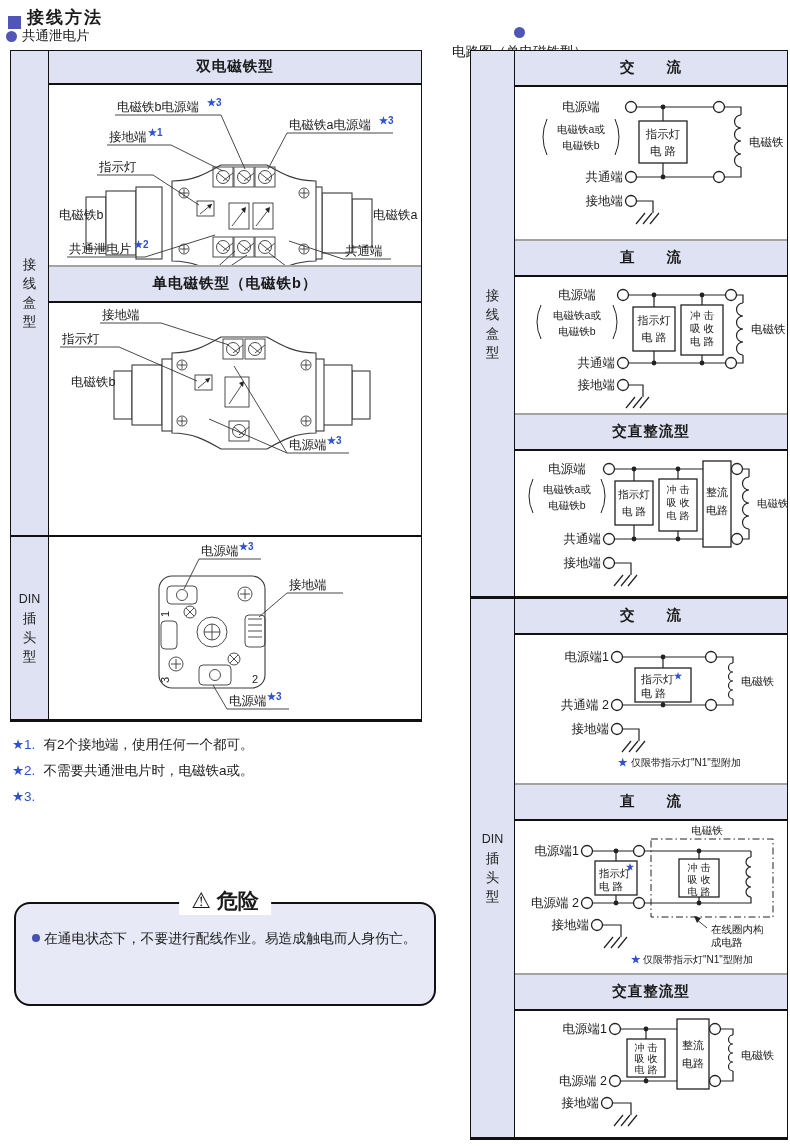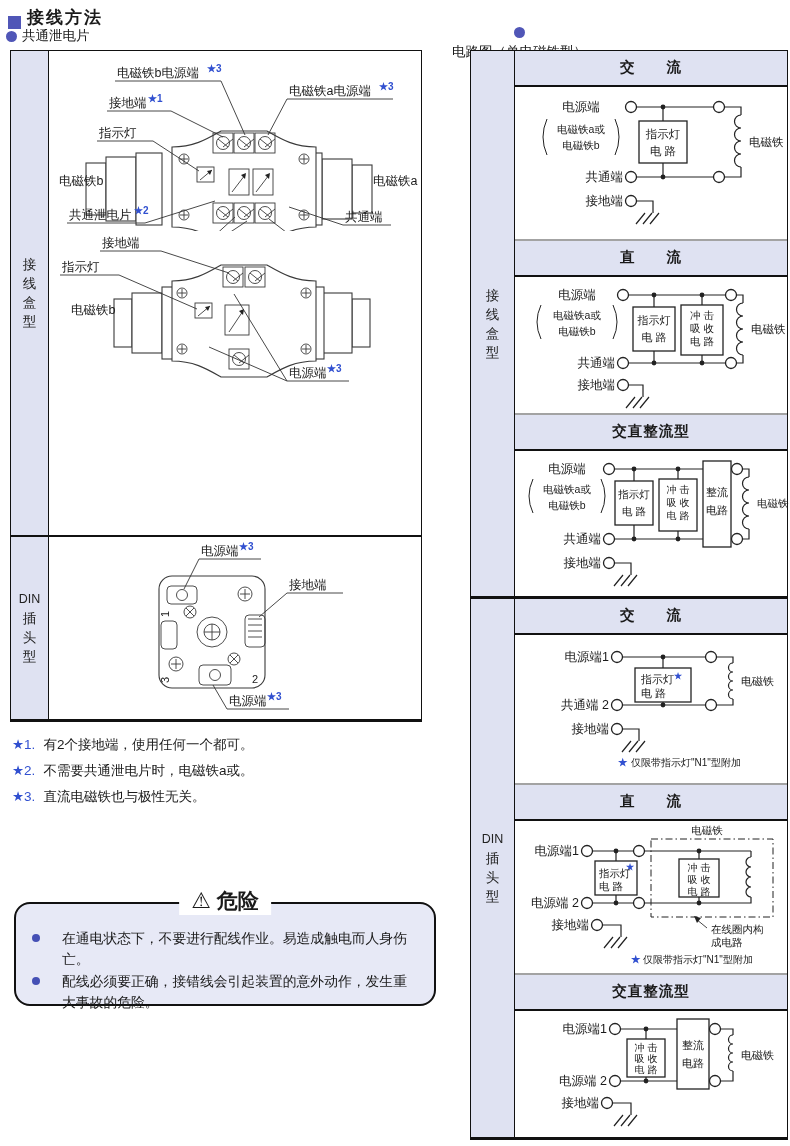--- a/index.html
+++ b/index.html
@@ -47,21 +47,21 @@
   .fn-star { color:#3150d0; }
 
   
   .danger { position:absolute; left:14px; top:902px; width:422px; height:104px;
             border:2px solid #111; border-radius:16px; background:#e7e9f6; }
   .danger-title { position:absolute; top:-17px; left:50%; transform:translateX(-50%);
                   background:#fff; padding:0 12px; font-size:21px; font-weight:bold;
                   display:flex; align-items:center; gap:6px; white-space:nowrap; }
   .warn-icon { font-size:22px; font-weight:normal; }
   .danger-body { padding:24px 14px 8px 16px; font-size:13.8px; line-height:21px; }
-  .d-line { display:flex; gap:22px; margin-bottom:1px; }
+  .d-line { display:flex; gap:4px; margin-bottom:1px; }
   .bdot { width:8px; height:8px; border-radius:50%; background:#4550b5; flex:0 0 auto; margin-top:6px; }
 
   
   svg { display:block; overflow:visible; }
   .w  { stroke:#222; stroke-width:1.2; fill:none; }
   .w2 { stroke:#222; stroke-width:1; fill:none; }
   .box  { fill:#fff; stroke:#222; stroke-width:1.3; }
   .term { fill:#fff; stroke:#222; stroke-width:1.3; }
   .dot  { fill:#222; stroke:none; }
   .dash { stroke:#222; stroke-width:1; fill:none; stroke-dasharray:7 3 1.5 3; }
@@ -95,20 +95,21 @@
 
   <div class="ltable">
     <div class="lrow lrow1">
       <div class="vlabel">
         <span>接</span>
         <span>线</span>
         <span>盒</span>
         <span>型</span>
       </div>
       <div class="lcontent">
+        <div class="banner">双电磁铁型</div>
         <div class="diagram-area" style="height:180px;">
           <svg width="371" height="246" viewBox="0 0 371 246">
 
             <g>
               <rect class="body-line" x="37" y="112" width="20" height="52"></rect>
               <rect class="body-line" x="57" y="106" width="30" height="64"></rect>
               <rect class="body-line" x="87" y="102" width="26" height="72"></rect>
               <rect class="body-line" x="303" y="114" width="20" height="48"></rect>
               <rect class="body-line" x="273" y="108" width="30" height="60"></rect>
               <rect class="body-line" x="258" y="102" width="15" height="72"></rect>
@@ -170,20 +171,21 @@
               <text class="f125" x="296" y="170">共通端</text>
               <path class="lead" d="M342,174 H294 L240,156"></path>
               <text class="f125" x="92" y="206">共通端</text>
               <path class="lead" d="M90,210 H138 L186,166 M138,210 L198,170"></path>
               <text class="f125" x="274" y="204">接地端</text>
               <text class="f10 star" x="312" y="199">★1</text>
               <path class="lead" d="M330,208 H272 L220,168"></path>
             </g>
           </svg>
         </div>
+        <div class="banner bt">单电磁铁型（电磁铁b）</div>
         <div class="diagram-area" style="height:166px;">
           <svg width="371" height="166" viewBox="0 0 371 166">
             <g>
               <rect class="body-line" x="65" y="68" width="18" height="48"></rect>
               <rect class="body-line" x="83" y="62" width="30" height="60"></rect>
               <rect class="body-line" x="113" y="56" width="12" height="72"></rect>
               <rect class="body-line" x="303" y="68" width="18" height="48"></rect>
               <rect class="body-line" x="273" y="62" width="30" height="60"></rect>
               <rect class="body-line" x="263" y="56" width="12" height="72"></rect>
               <path class="body-line" d="M123,50 C145,50 158,42 172,34 L218,34 C232,42 245,50 267,50 L267,130 C245,130 232,138 218,146 L172,146 C158,138 145,130 123,130 Z"></path>
@@ -279,37 +281,32 @@
     <div class="fn-line">
       <span class="fn-star">★1.</span>
       <span>有2个接地端，使用任何一个都可。</span>
     </div>
     <div class="fn-line">
       <span class="fn-star">★2.</span>
       <span>不需要共通泄电片时，电磁铁a或。</span>
     </div>
     <div class="fn-line">
       <span class="fn-star">★3.</span>
-      <span>直流电磁铁也与极性无关。</span>
     </div>
   </div>
 
   <div class="danger">
     <div class="danger-title">
       <span class="warn-icon">⚠</span>
       <span>危险</span>
     </div>
     <div class="danger-body">
       <div class="d-line">
         <span class="bdot"></span>
         <span>在通电状态下，不要进行配线作业。易造成触电而人身伤亡。</span>
-      </div>
-      <div class="d-line">
-        <span class="bdot"></span>
-        <span>配线必须要正确，接错线会引起装置的意外动作，发生重大事故的危险。</span>
       </div>
     </div>
   </div>
 
   <div class="rtable">
     <div class="rgroup rgroup1">
       <div class="rlabel">
         <span>接</span>
         <span>线</span>
         <span>盒</span>

